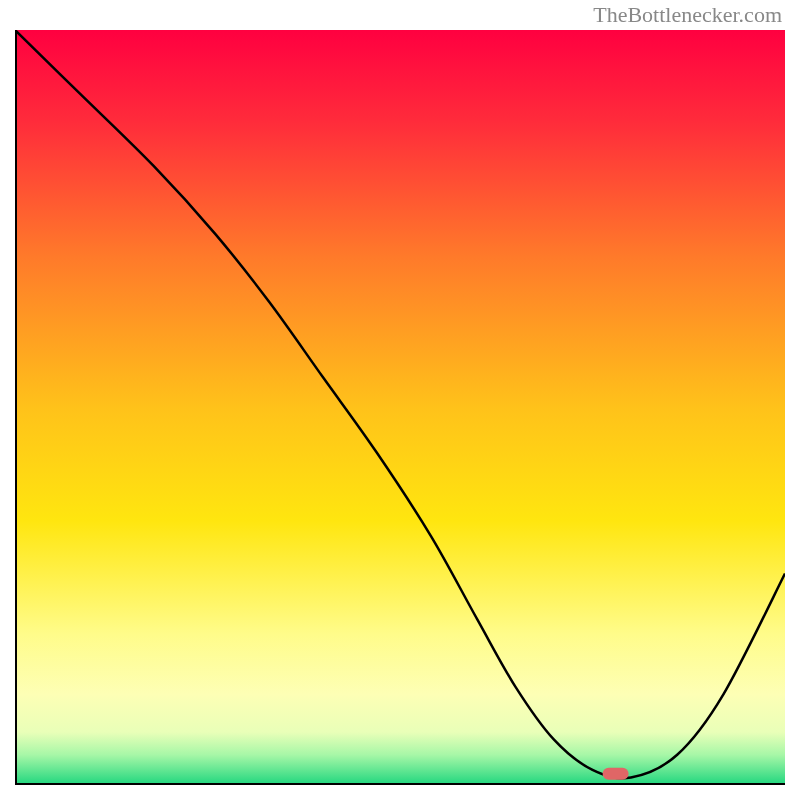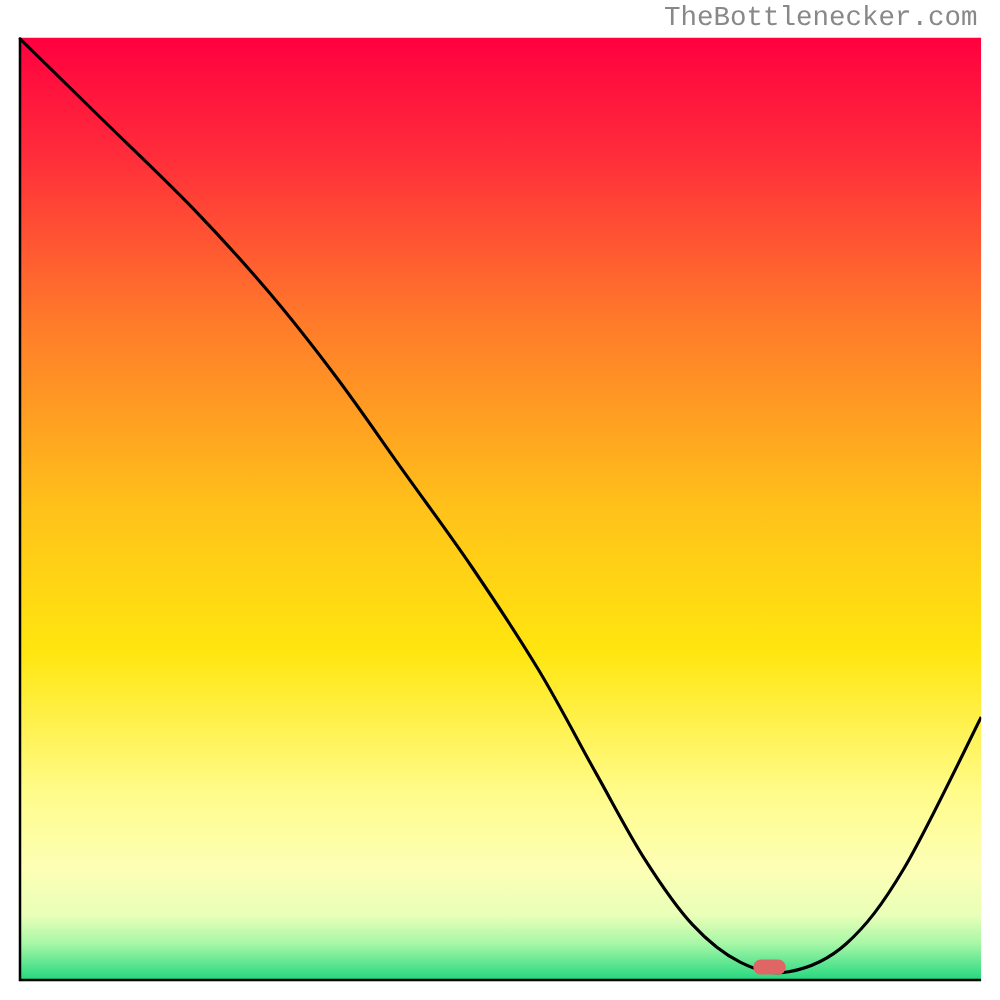--- a/index.html
+++ b/index.html
@@ -10,21 +10,21 @@
     font-family: Arial, sans-serif;
     position: relative;
     background: white;
   }
   .watermark {
     position: absolute;
     top: 2px;
     right: 18px;
     font-size: 22px;
     color: #888888;
-    font-family: Liberation Mono, monospace;
+    font-family: Liberation Serif, serif;
     z-index: 10;
   }
   .chart-wrap {
     position: absolute;
     left: 15px;
     top: 30px;
     width: 770px;
     height: 755px;
   }
   svg {

